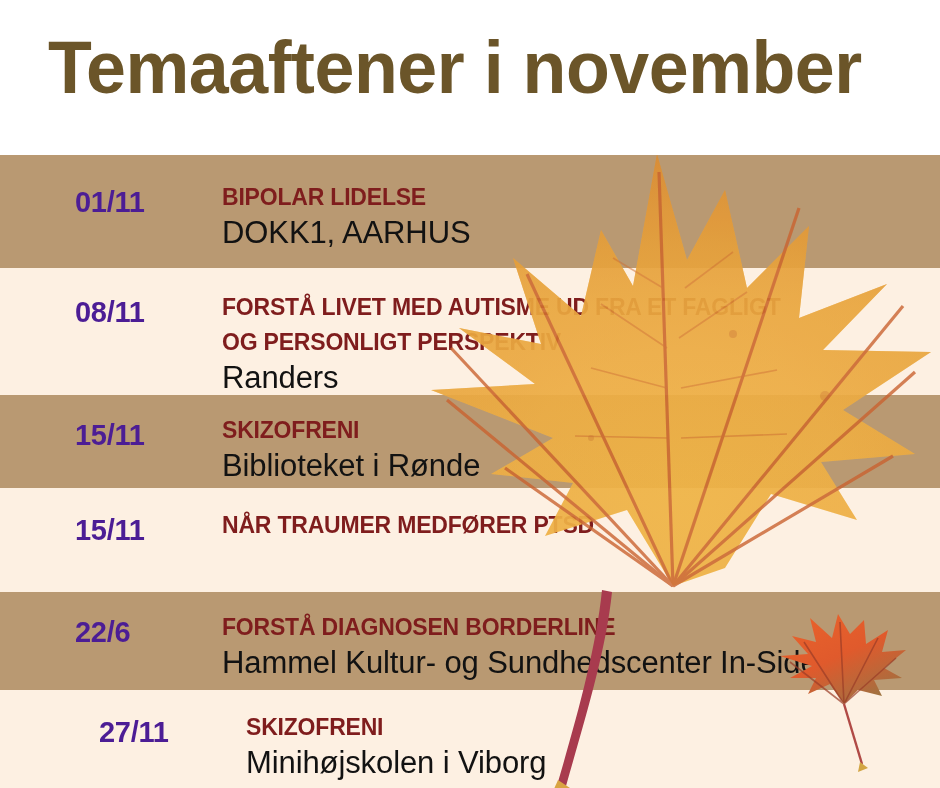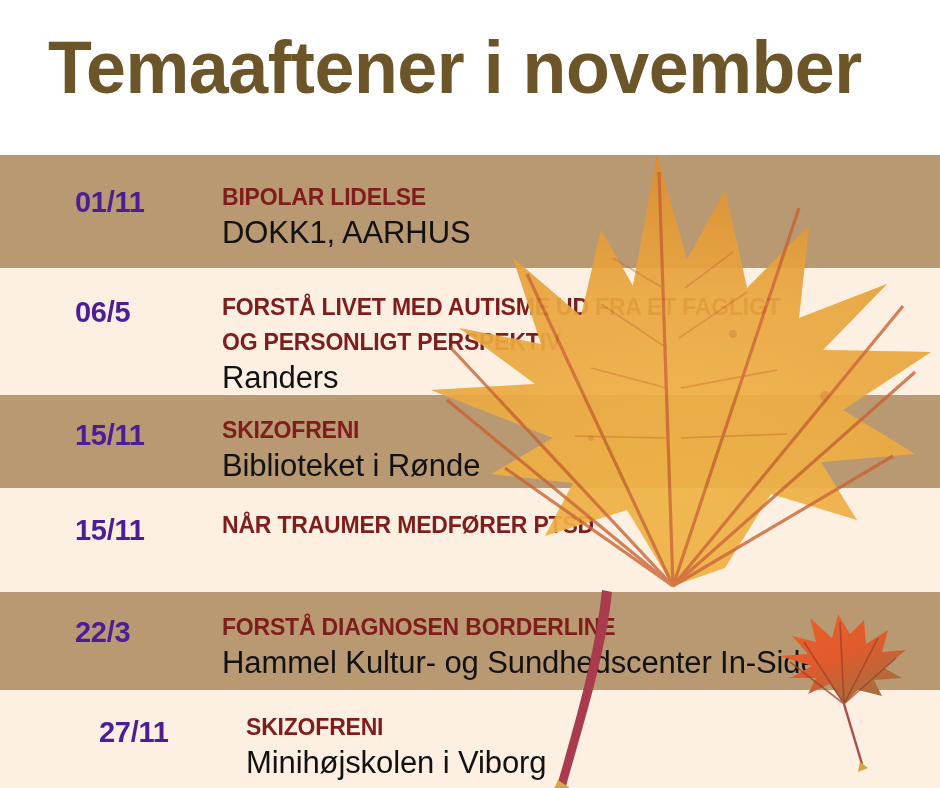--- a/index.html
+++ b/index.html
@@ -170,21 +170,21 @@
         <div class="date">01/11</div>
         <div class="texts">
           <div class="ev-title">BIPOLAR LIDELSE</div>
           <div class="ev-venue">DOKK1, AARHUS</div>
         </div>
       </div>
     </div>
 
     <div class="row cream r1">
       <div class="row-inner">
-        <div class="date">06/5</div>
+        <div class="date">08/11</div>
         <div class="texts">
           <div class="ev-title two-line">FORSTÅ LIVET MED AUTISME UD FRA ET FAGLIGT OG PERSONLIGT PERSPEKTIV</div>
           <div class="ev-venue">Randers</div>
         </div>
       </div>
     </div>
 
     <div class="row tan r2">
       <div class="row-inner">
         <div class="date">15/11</div>
@@ -199,21 +199,21 @@
       <div class="row-inner">
         <div class="date">15/11</div>
         <div class="texts">
           <div class="ev-title">NÅR TRAUMER MEDFØRER PTSD</div>
         </div>
       </div>
     </div>
 
     <div class="row tan r4">
       <div class="row-inner">
-        <div class="date">22/3</div>
+        <div class="date">22/6</div>
         <div class="texts">
           <div class="ev-title">FORSTÅ DIAGNOSEN BORDERLINE</div>
           <div class="ev-venue">Hammel Kultur- og Sundhedscenter In-Side</div>
         </div>
       </div>
     </div>
 
     <div class="row cream r5">
       <div class="row-inner">
         <div class="date">27/11</div>

